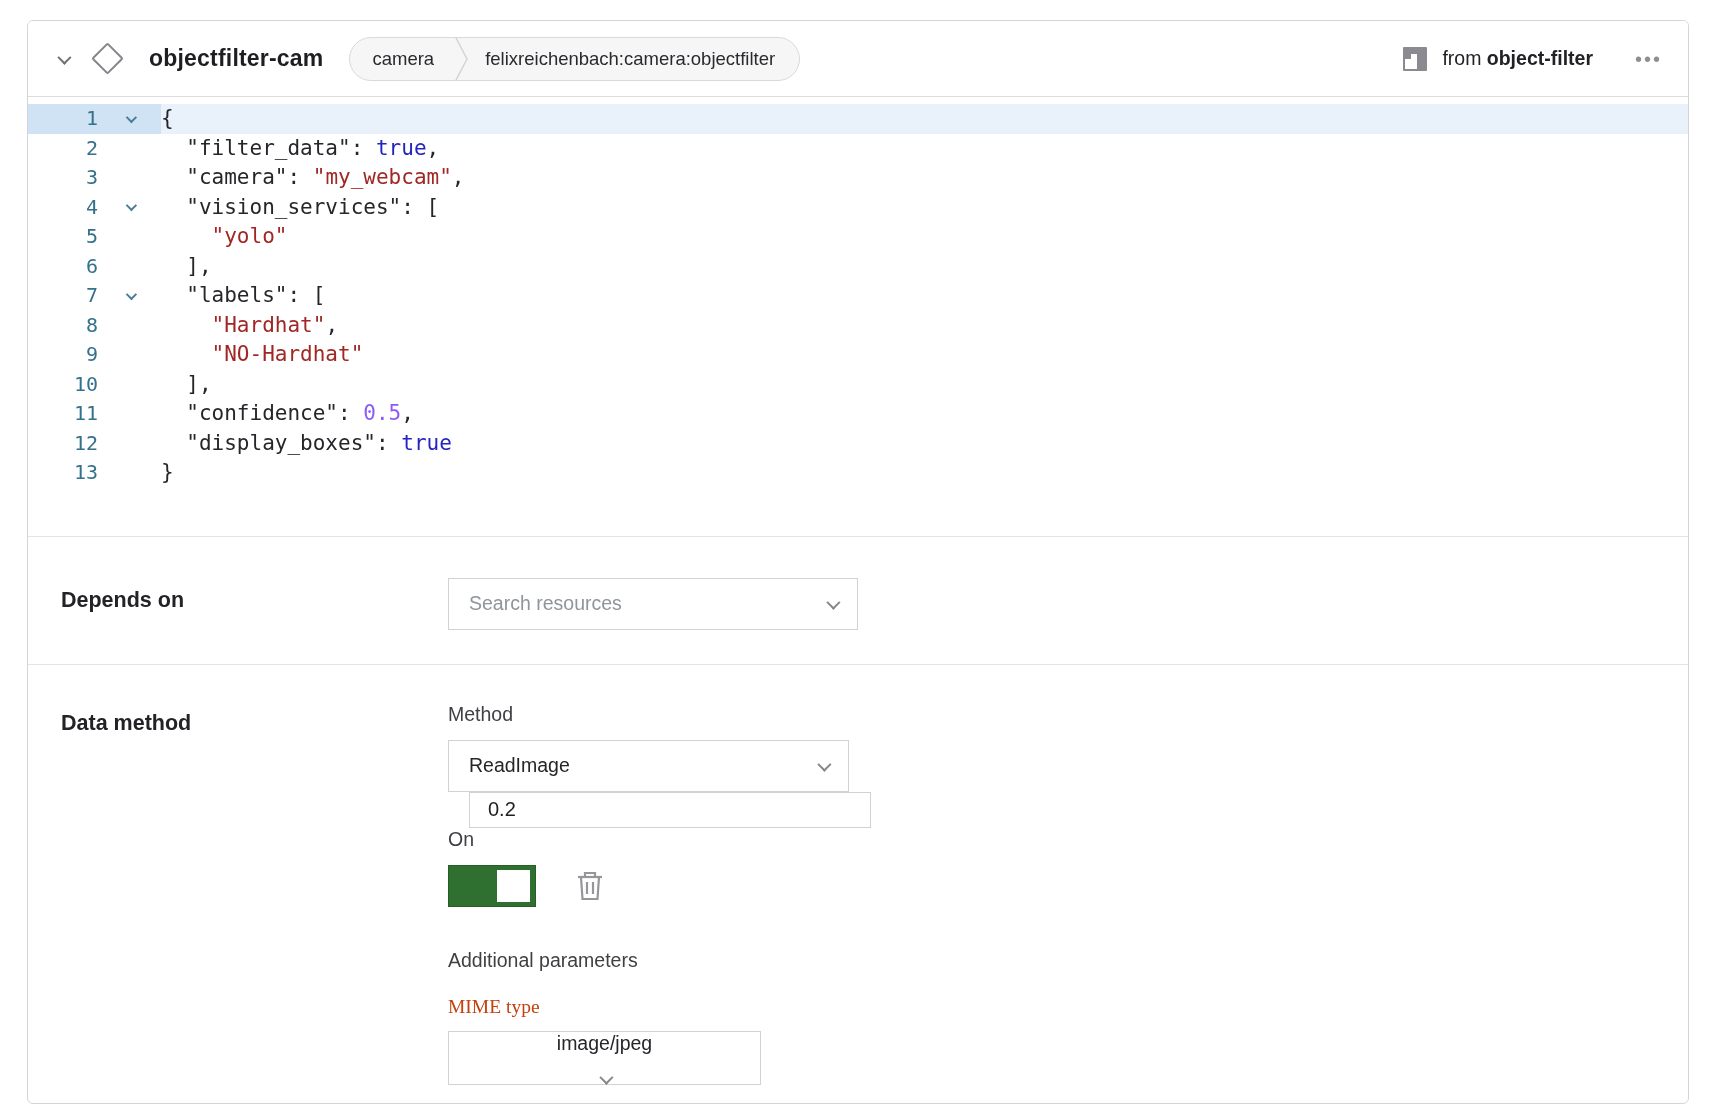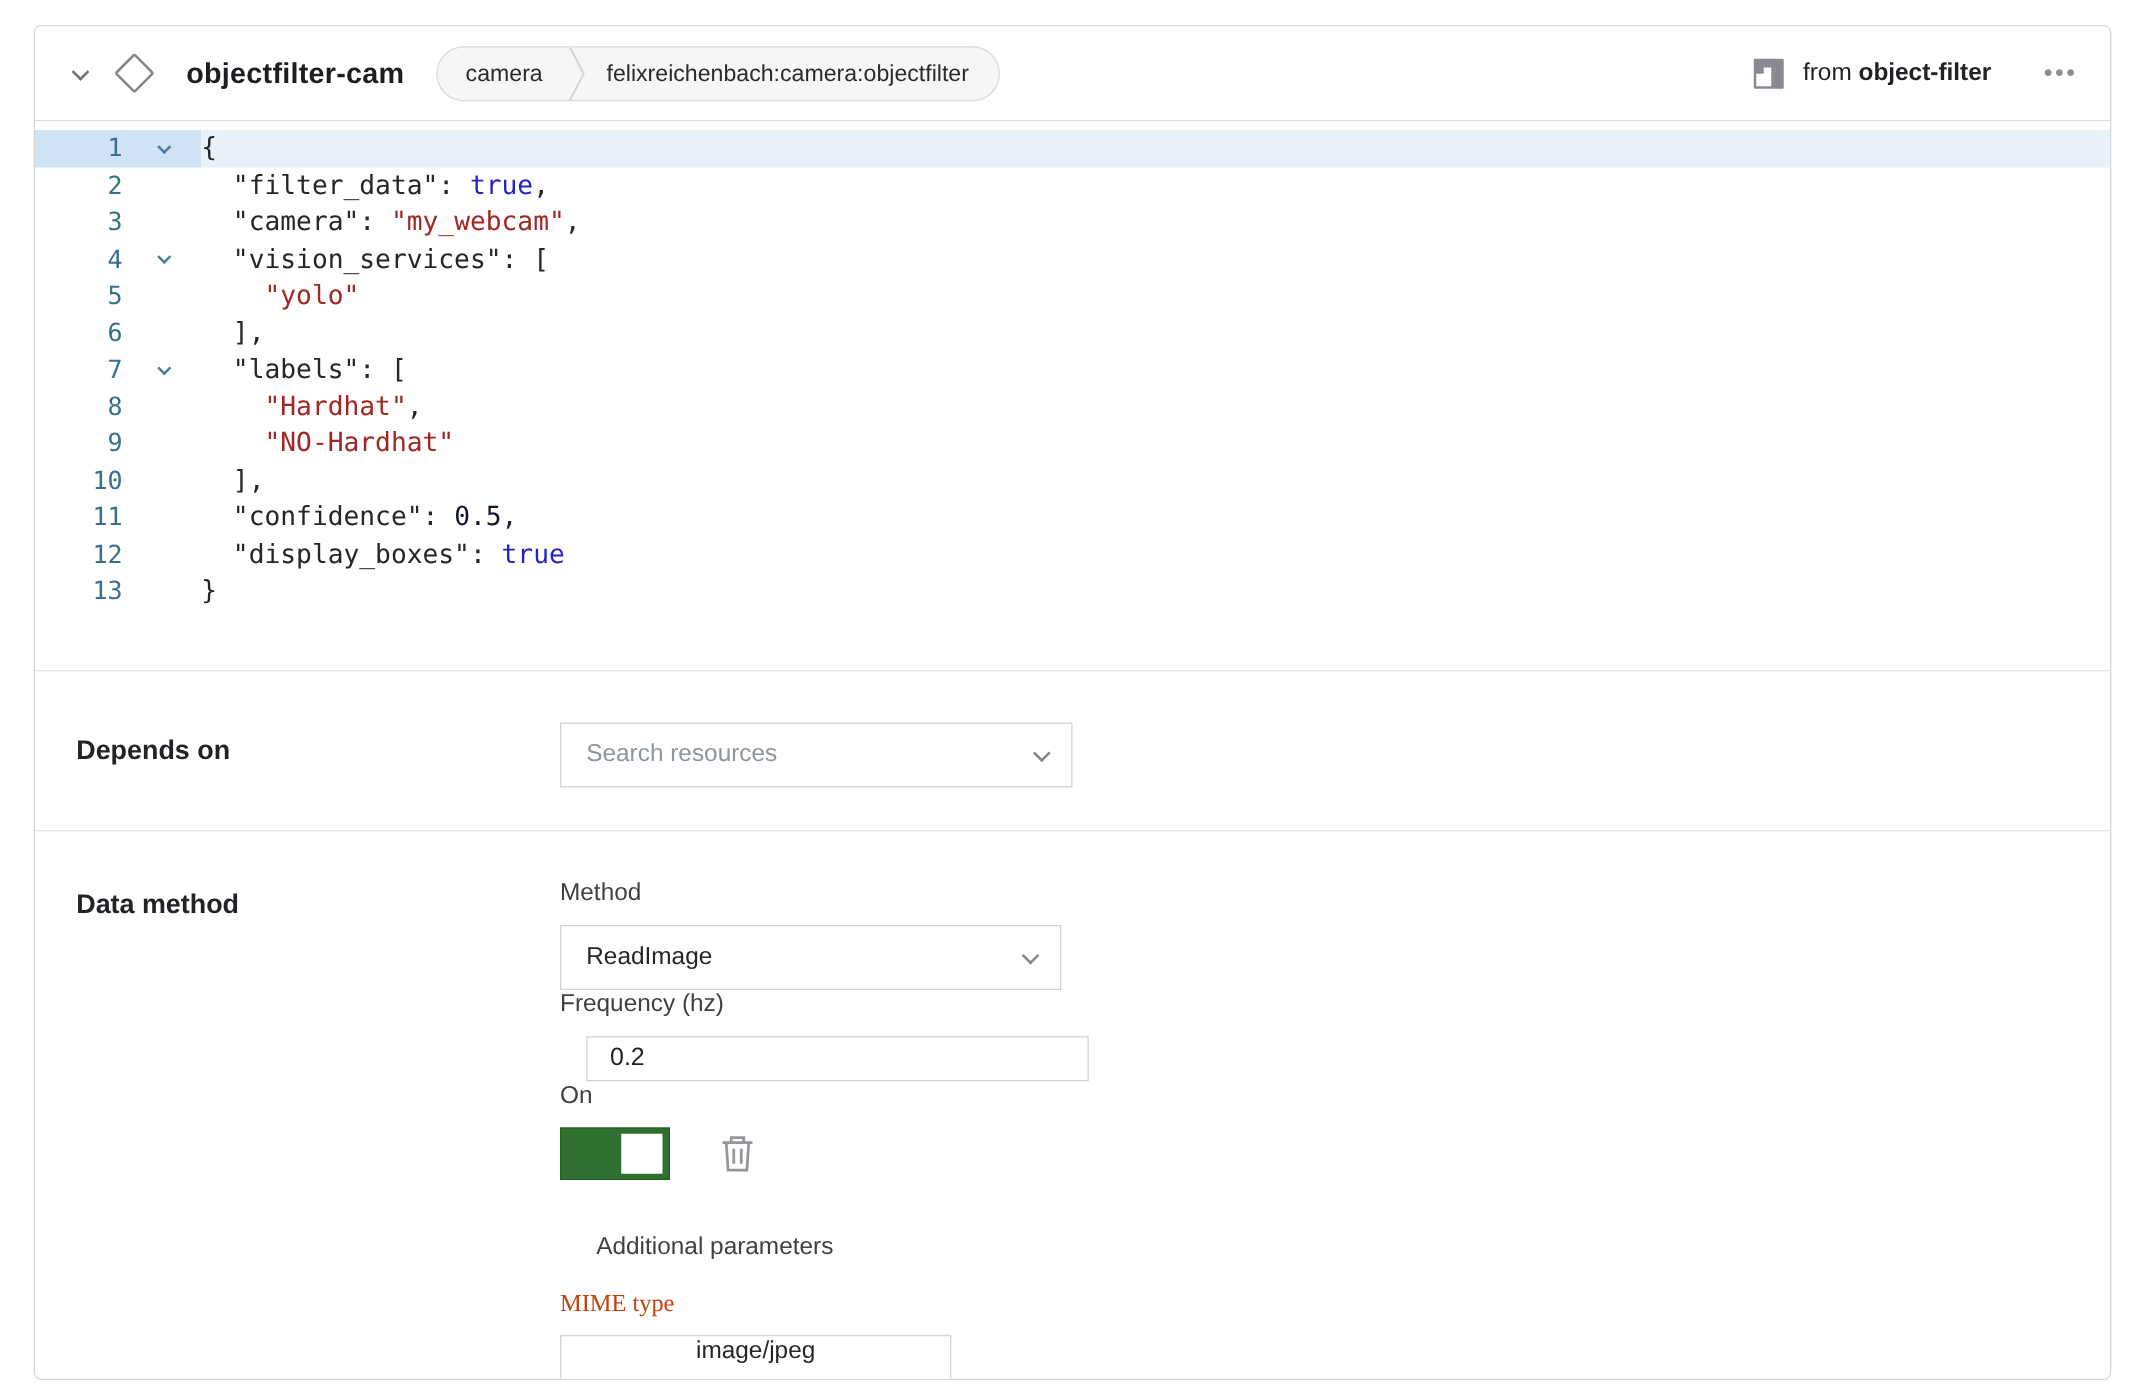--- a/index.html
+++ b/index.html
@@ -41,21 +41,21 @@
                 color:#35708c; user-select:none; }
   .fold-cell { width:63px; display:flex; align-items:center; justify-content:center; }
   .chev-fold { width:8px; height:8px; border-color:#4a7d99; transform:rotate(45deg) translateY(-2px); }
   .code-text { flex:1; margin:0; white-space:pre; font-family:inherit;
                font-size:21px; line-height:29.5px; color:#26262a; }
   .code-row.selected .gutter-wrap { background:#cfe3f5; }
   .code-row.selected .code-text   { background:#e9f2fb; }
   .tok-punct, .tok-key, .tok-plain { color:#26262a; }
   .tok-str  { color:#a02723; }
   .tok-bool { color:#2424c0; }
-  .tok-num  { color:#0f172a; }
+  .tok-num  { color:#8b5cf6; }
 
   
   .section { display:flex; padding:41px 0 34px 33px; border-bottom:1px solid #e4e4e6; }
   .section:last-child { border-bottom:none; }
   .section-label { flex:none; width:387px; font-size:21.5px; font-weight:bold;
                    color:#232327; padding-top:10px; }
 
   .control { background:#fff; border:1px solid #d2d2d5; display:flex; align-items:center;
              justify-content:space-between; padding:0 20px; font-size:19.5px;
              color:#26262a; cursor:pointer; }
@@ -72,21 +72,21 @@
   .method-select { width:100%; height:52px; }
   .freq-field { width:402px; margin-right:27px; }
   .freq-input { width:100%; height:36px; border:1px solid #d2d2d5; padding:0 18px;
                 font-size:20px; color:#1f1f23; font-family:"Liberation Sans",sans-serif; outline:none;margin-left:21px; }
   .toggle-row { display:flex; align-items:center; }
   .toggle { position:relative; width:88px; height:42px; background:#2f7030;
             border:1px solid #275e28; cursor:pointer; flex:none; }
   .toggle-knob { position:absolute; top:4px; right:5px; width:33px; height:32px; background:#fff; }
   .trash-btn { margin-left:40px; cursor:pointer; display:flex; align-items:center; }
 
-  .additional-label { margin-top:42px; font-size:19.5px; color:#3f3f44;margin-left:29px; }
+  .additional-label { margin-top:42px; font-size:19.5px; color:#3f3f44; }
   .mime-label { margin-top:24px; font-size:19.5px; color:#c2410c;font-family:Liberation Serif, serif; }
   .mime-select { margin-top:13px; width:313px; height:54px;flex-direction:column; }
 
   .add-method-btn { margin-top:40px; display:inline-flex; align-items:center; height:53px;
                     padding:0 30px 0 26px; background:#f4f4f5; border:1px solid #dbdbdd;
                     font-size:20px; color:#222226; cursor:pointer; }
   .plus-glyph { font-size:27px; font-weight:300; color:#6f6f74; margin-right:16px; line-height:1; }
 </style>
 </head>
 <body>
@@ -237,21 +237,20 @@
 
         <div class="method-field">
           <span class="field-label">Method</span>
           <div class="control method-select">
             <span>ReadImage</span>
             <span class="chev"></span>
           </div>
         </div>
 
         <div class="freq-field">
-          <span class="field-label">Frequency (hz)</span>
           <input class="freq-input" type="text" value="0.2" style="">
         </div>
 
         <div>
           <span class="field-label">On</span>
           <div class="toggle-row">
             <div class="toggle">
               <div class="toggle-knob"></div>
             </div>
             <span class="trash-btn">

